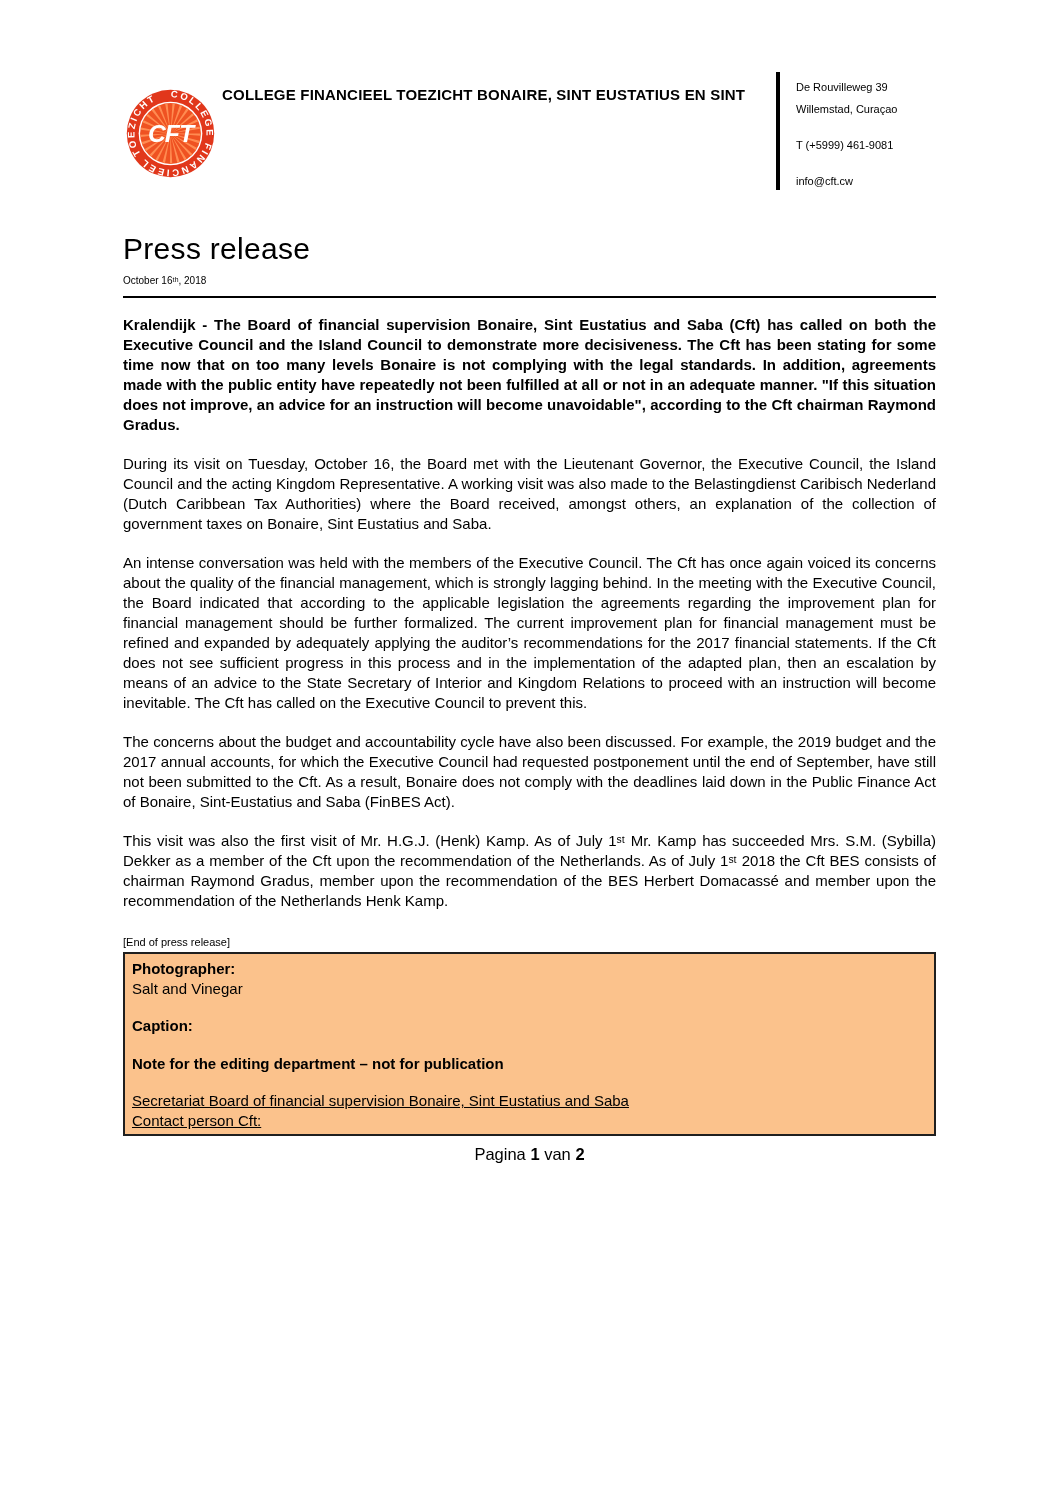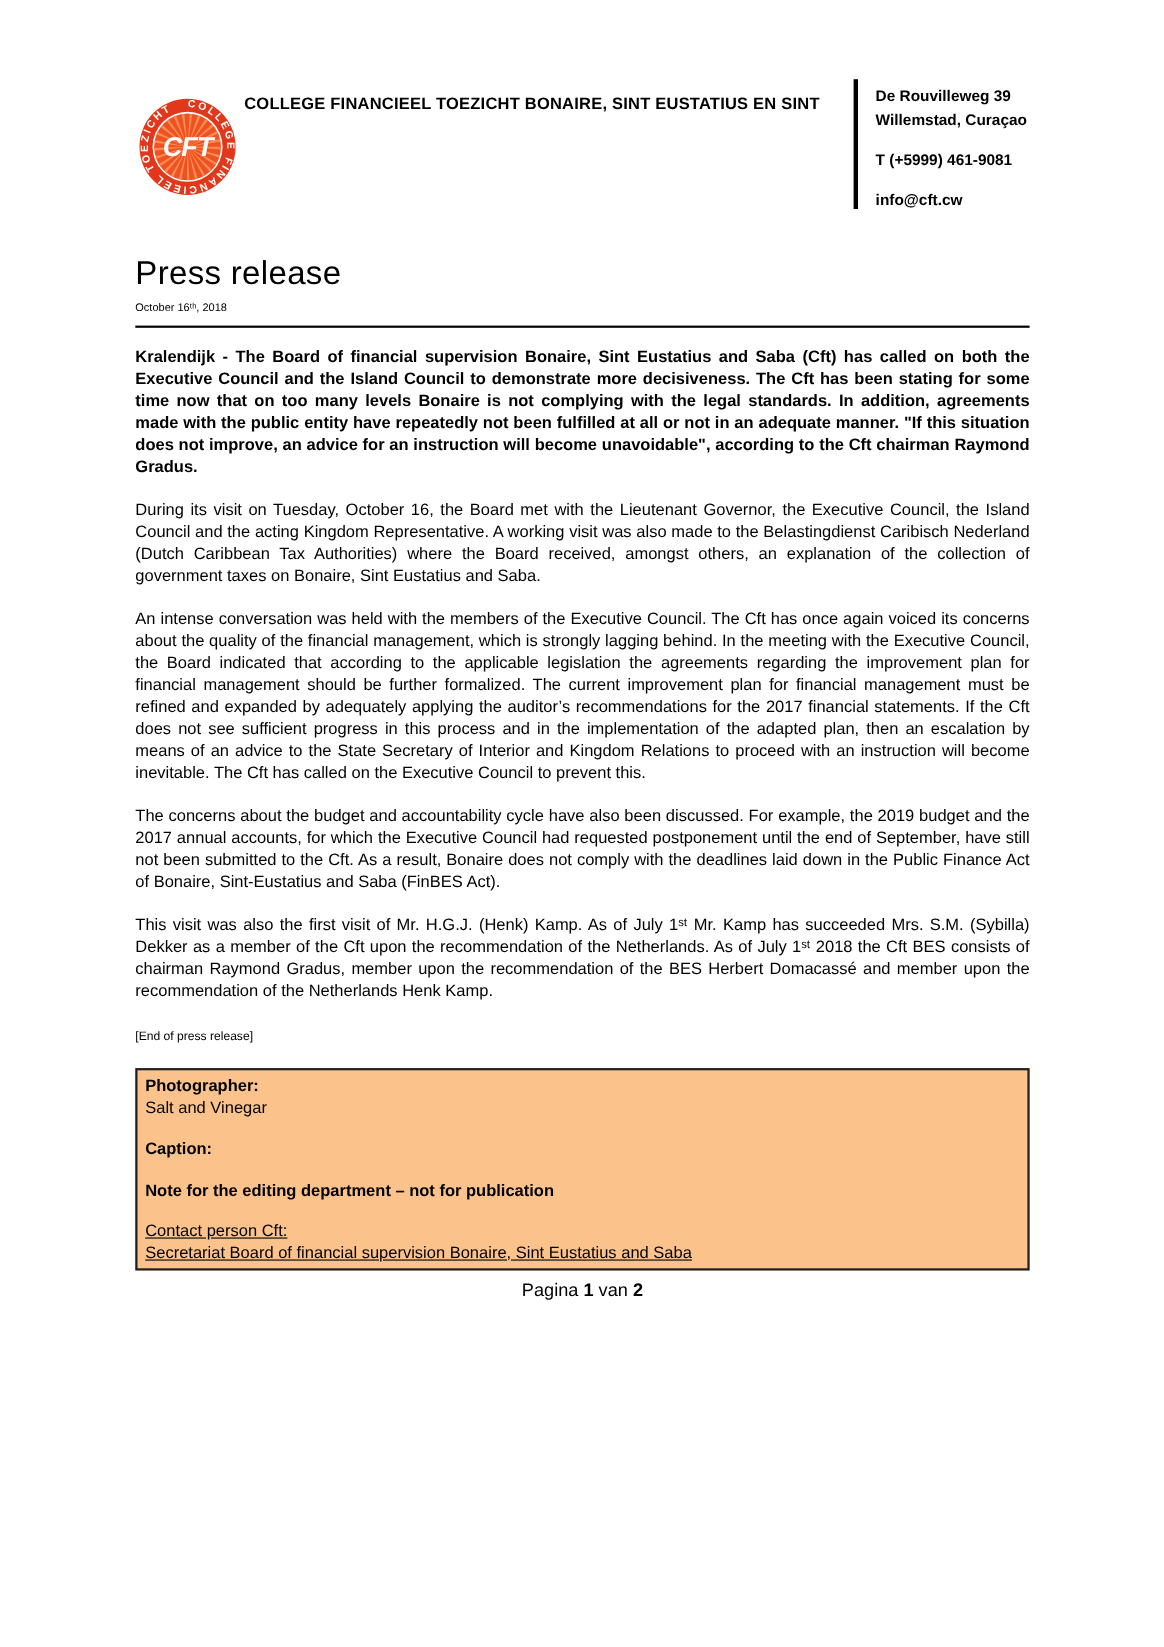--- a/index.html
+++ b/index.html
@@ -20,38 +20,37 @@
   .logo-wrap { flex: 0 0 95px; margin-top: 16px; }
   .org-name {
     flex: 1 1 auto;
     font-size: 15px;
     font-weight: bold;
     letter-spacing: 0.2px;
     margin: 16px 0 0 4px;
     line-height: 18px;
   }
   .v-divider { flex: 0 0 4px; width: 4px; height: 118px; background: #000; margin-top: 2px; }
-  .contact { flex: 0 0 140px; margin: 6px 0 10px 16px; font-size: 14px; line-height: 22px; white-space: nowrap; font-weight: bold; }
+  .contact { flex: 0 0 140px; margin: 6px 0 10px 16px; font-size: 11px; line-height: 22px; white-space: nowrap; }
   .contact-gap { margin-top: 14px; }
 
   
   .doc-title { font-size: 30px; font-weight: 400; margin: 40px 0 0 0; line-height: 34px; letter-spacing: 0.3px; }
   .doc-date  { font-size: 10px; margin-top: 5px; line-height: 20px; }
   .rule { border: none; border-top: 2px solid #000; margin: 5px 0 0 0; }
 
   .headline { font-size: 19.5px; font-weight: bold; line-height: 29px; margin: 18px 0 0 0; letter-spacing: 0.2px; }
 
   
   .body-par { font-size: 15px; line-height: 20px; text-align: justify; margin: 19px 0 0 0; }
   .lead { font-weight: bold; margin-top: 17px; }
   .end-note { font-size: 11px; line-height: 20px; margin: 21px 0 0 0; }
 
   
   .info-box {
-    margin-top: 19px;
     background: #fbc28c;
     border: 2px solid #1f1f1f;
     padding: 5px 8px 4px 7px;
     font-size: 15px;
     line-height: 19.5px;
   }
   .box-gap { height: 18px; }
   .bold { font-weight: bold; }
   .underline { text-decoration: underline; }
 
@@ -106,22 +105,22 @@
     <p class="end-note">[End of press release]</p>
 
     <div class="info-box">
       <div class="bold">Photographer:</div>
       <div>Salt and Vinegar</div>
       <div class="box-gap"></div>
       <div class="bold">Caption:</div>
       <div class="box-gap"></div>
       <div class="bold">Note for the editing department – not for publication</div>
       <div class="box-gap"></div>
+      <div class="underline">Secretariat Board of financial supervision Bonaire, Sint Eustatius and Saba</div>
       <div class="underline">Contact person Cft:</div>
-      <div class="underline">Secretariat Board of financial supervision Bonaire, Sint Eustatius and Saba</div>
     </div>
   </main>
 
   <footer class="page-footer">
     <span>Pagina</span>
     <span class="bold">1</span>
     <span>van</span>
     <span class="bold">2</span>
   </footer>
 

